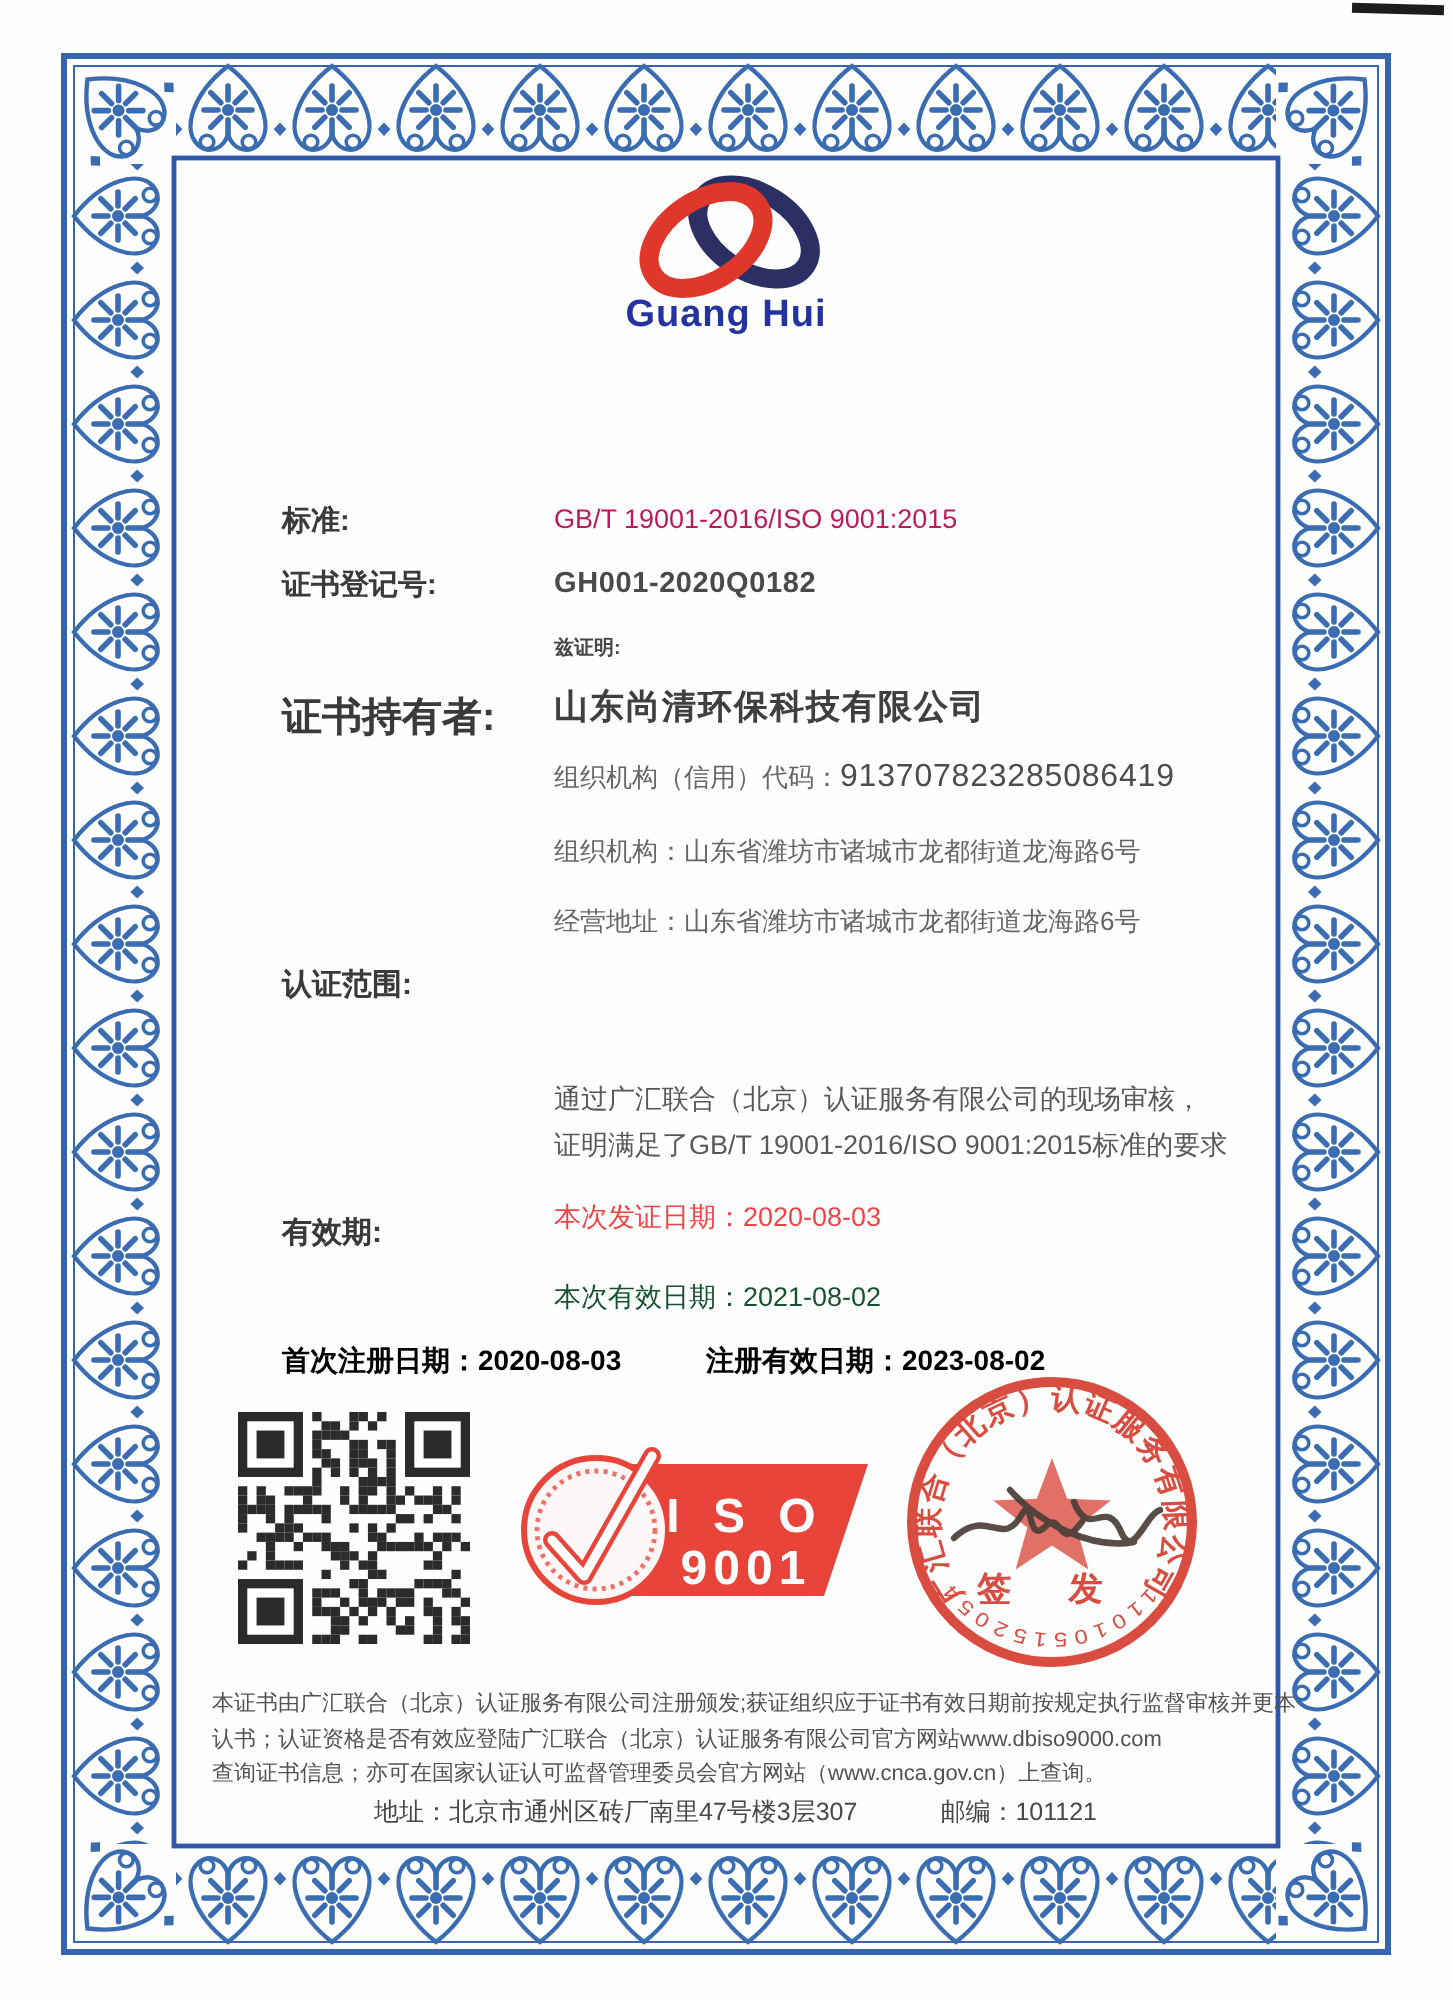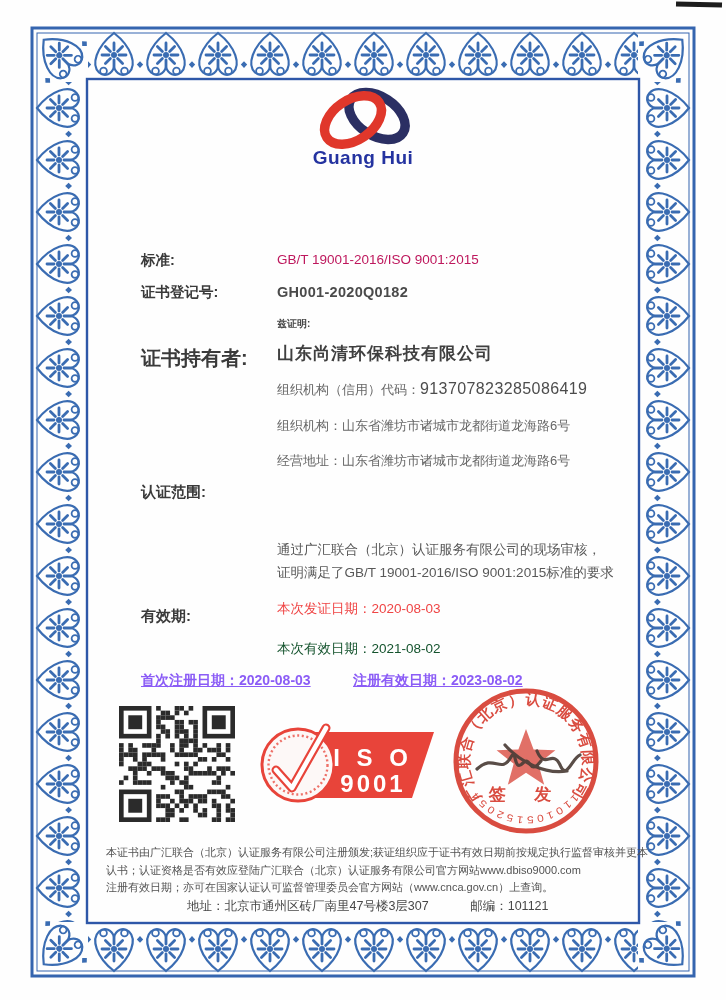--- a/index.html
+++ b/index.html
@@ -17,21 +17,21 @@
   .val.holder{top:342px;font-size:17px;font-weight:700;color:#3f3f3f;letter-spacing:1px;}
   .val.orgcode{top:380px;}
   .val.orgcode .code{font-size:16px;color:#4c4c4c;letter-spacing:.4px;}
   .val.addr1{top:417px;}
   .val.addr2{top:452px;}
   .val.scope{top:485px;color:#5f5f5f;}
   .val.audit1{top:541px;font-size:13.5px;color:#585858;}
   .val.audit2{top:564px;font-size:13.5px;color:#585858;}
   .val.issue{top:600px;font-size:13.5px;color:#ef4444;}
   .val.valid{top:640px;font-size:13.5px;color:#14532d;}
-  .boldrow{position:absolute;top:672px;font-size:14px;font-weight:700;color:#8b5cf6;white-space:nowrap;text-decoration:underline;}
+  .boldrow{position:absolute;top:672px;font-size:14px;font-weight:700;color:#000000;white-space:nowrap;}
   .footer{left:106px;top:844px;font-size:11px;line-height:17.5px;color:#525252;}
   .footer div{white-space:nowrap;}
   .addr-row{left:187px;top:898px;font-size:12.5px;color:#474747;white-space:nowrap;}
   .addr-row .post{margin-left:38px;}
   .scan-mark{left:676px;top:2px;width:46px;height:5px;background:#1d1d1d;transform:rotate(1.5deg);}
 </style>
 </head>
 <body>
 
 <div id="cert">
@@ -365,20 +365,20 @@
     <g stroke="#4c3e38" stroke-width="3.2" fill="none" stroke-linecap="round" opacity=".92">
       <path d="M28 86 C45 70 52 92 62 74 C68 64 64 90 74 80 C82 72 80 94 92 78"></path>
       <path d="M88 68 C96 88 104 64 112 84 C118 96 124 74 131 72"></path>
       <path d="M56 62 C70 78 96 92 118 88"></path>
     </g>
   </svg>
 
   <div class="abs footer">
     <div>本证书由广汇联合（北京）认证服务有限公司注册颁发;获证组织应于证书有效日期前按规定执行监督审核并更本</div>
     <div>认书；认证资格是否有效应登陆广汇联合（北京）认证服务有限公司官方网站www.dbiso9000.com</div>
-    <div>注册有效日期；亦可在国家认证认可监督管理委员会官方网站（www.cnca.gov.cn）上查询。</div>
+    <div>查询证书信息；亦可在国家认证认可监督管理委员会官方网站（www.cnca.gov.cn）上查询。</div>
   </div>
   <div class="abs addr-row">
     <span>地址：北京市通州区砖厂南里47号楼3层307</span>
     <span class="post">邮编：101121</span>
   </div>
 
 </div>
 
 </body></html>

